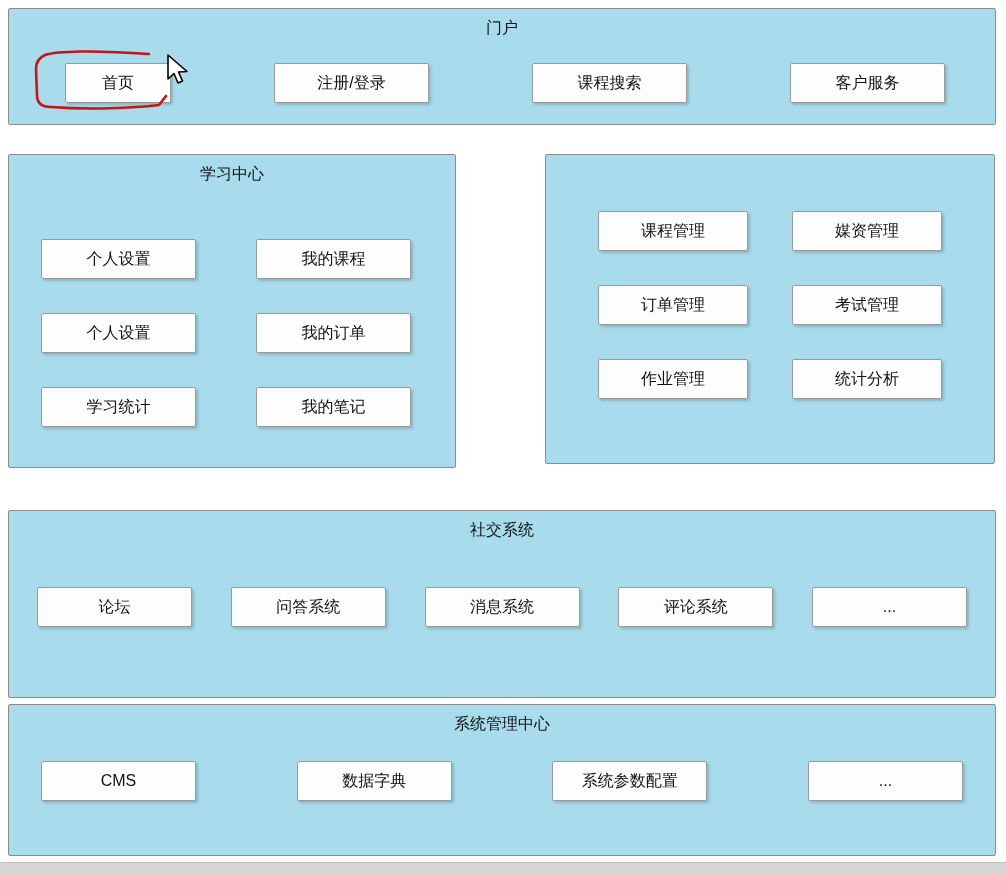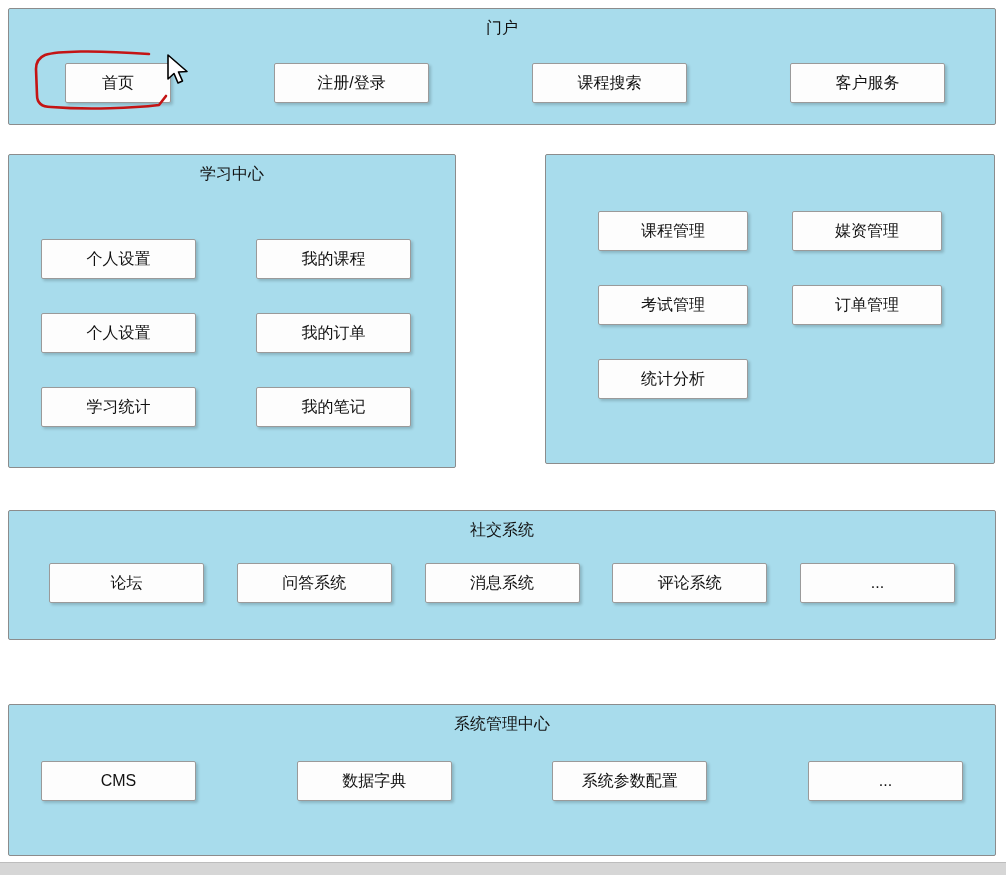--- a/index.html
+++ b/index.html
@@ -63,22 +63,22 @@
     column-gap: 60px;
     margin: 56px 0 0 32px;
   }
   .panel-teaching .btn-grid {
     grid-template-columns: 150px 150px;
     column-gap: 44px;
     margin: 56px 8px 0 52px;
   }
   .panel-teaching .btn { width: 150px; }
   
-  .panel-social { left: 8px; top: 510px; width: 988px; height: 130px; }
-  .panel-social .btn-row { margin-top: 24px; padding: 0 40px; }
+  .panel-social { left: 8px; top: 510px; width: 988px; height: 188px; }
+  .panel-social .btn-row { margin-top: 48px; padding: 0 28px; }
   
   .panel-system { left: 8px; top: 704px; width: 988px; height: 152px; }
   .panel-system .btn-row { margin-top: 28px; padding: 0 32px; }
   
   .annotation-svg {
     position: absolute;
     left: 0; top: 0;
     width: 988px; height: 117px;
     pointer-events: none;
   }
@@ -122,22 +122,23 @@
       <div class="btn">我的订单</div>
       <div class="btn">学习统计</div>
       <div class="btn">我的笔记</div>
     </div>
   </section>
 
   <section class="panel panel-teaching">
     <div class="btn-grid">
       <div class="btn">课程管理</div>
       <div class="btn">媒资管理</div>
+      <div class="btn">订单管理</div>
       <div class="btn">考试管理</div>
-      <div class="btn">订单管理</div>
+      <div class="btn">作业管理</div>
       <div class="btn">统计分析</div>
     </div>
   </section>
 
   <section class="panel panel-social">
     <div class="panel-title">社交系统</div>
     <div class="btn-row">
       <div class="btn">论坛</div>
       <div class="btn">问答系统</div>
       <div class="btn">消息系统</div>

